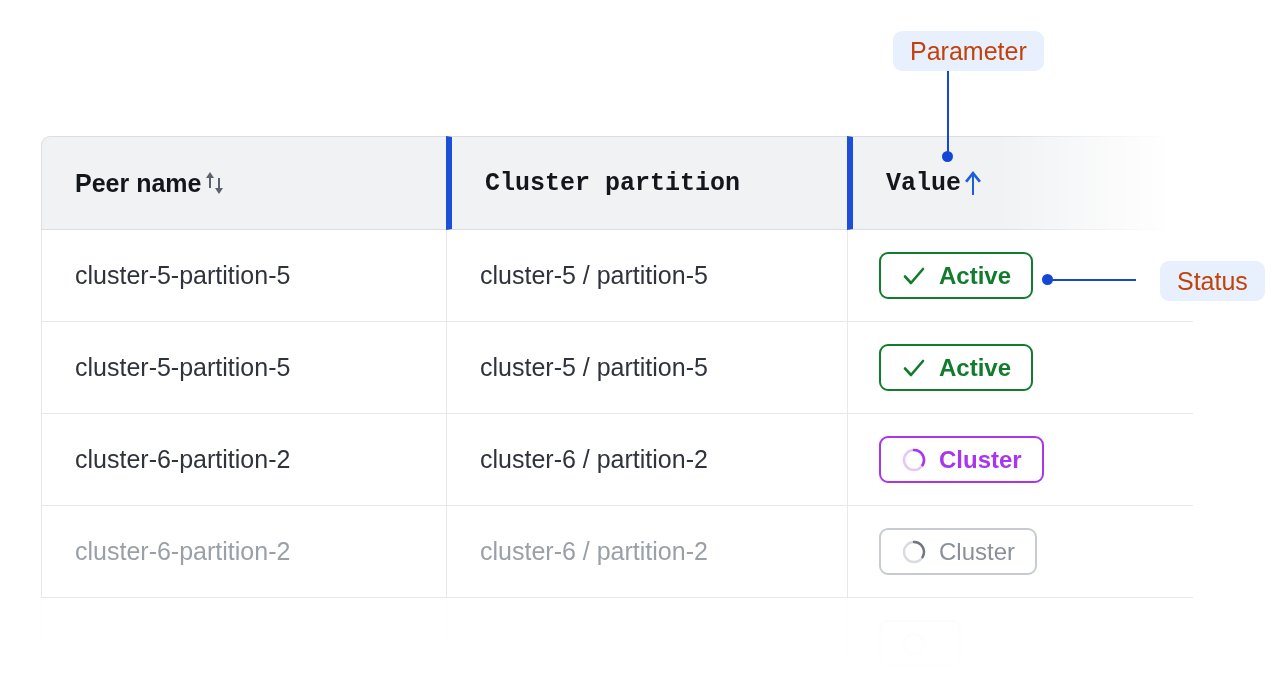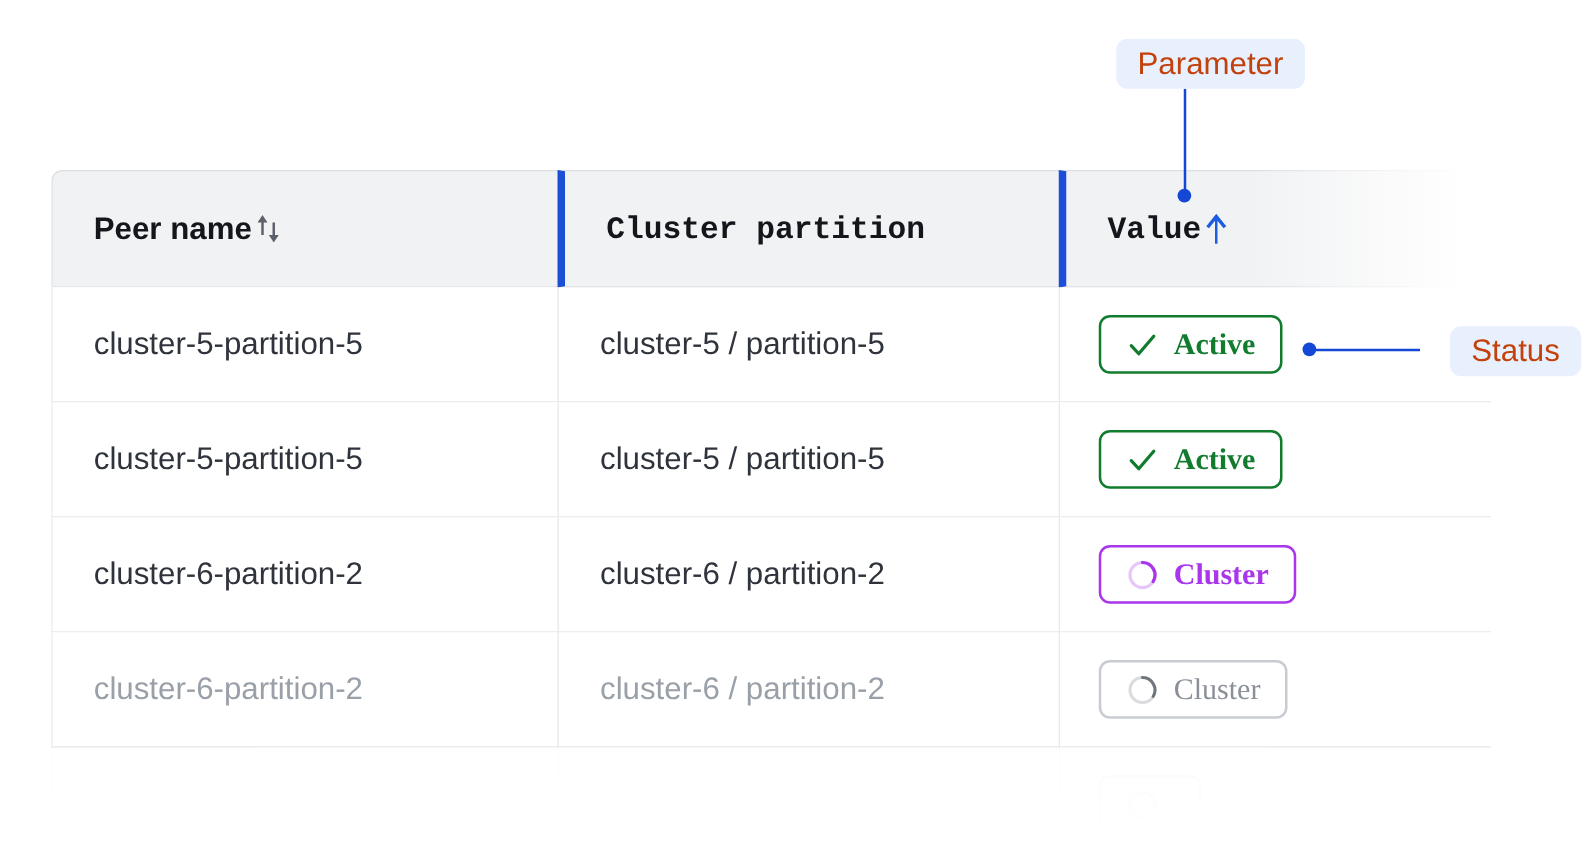--- a/index.html
+++ b/index.html
@@ -87,21 +87,20 @@
   }
   .table td.col-peer {
     border-left: 1px solid #e6e8eb;
   }
   .table td.col-cluster,
   .table td.col-status {
     border-left: 1px solid #e6e8eb;
   }
   .table td.cell-status {
     padding-left: 31px;
-    font-family: Liberation Serif, serif;
   }
 
   
   tr.fade-1 td { color: #9aa0a8; }
   tr.fade-2 td { opacity: 0.10; }
 
   
   .badge {
     display: inline-flex;
     align-items: center;

